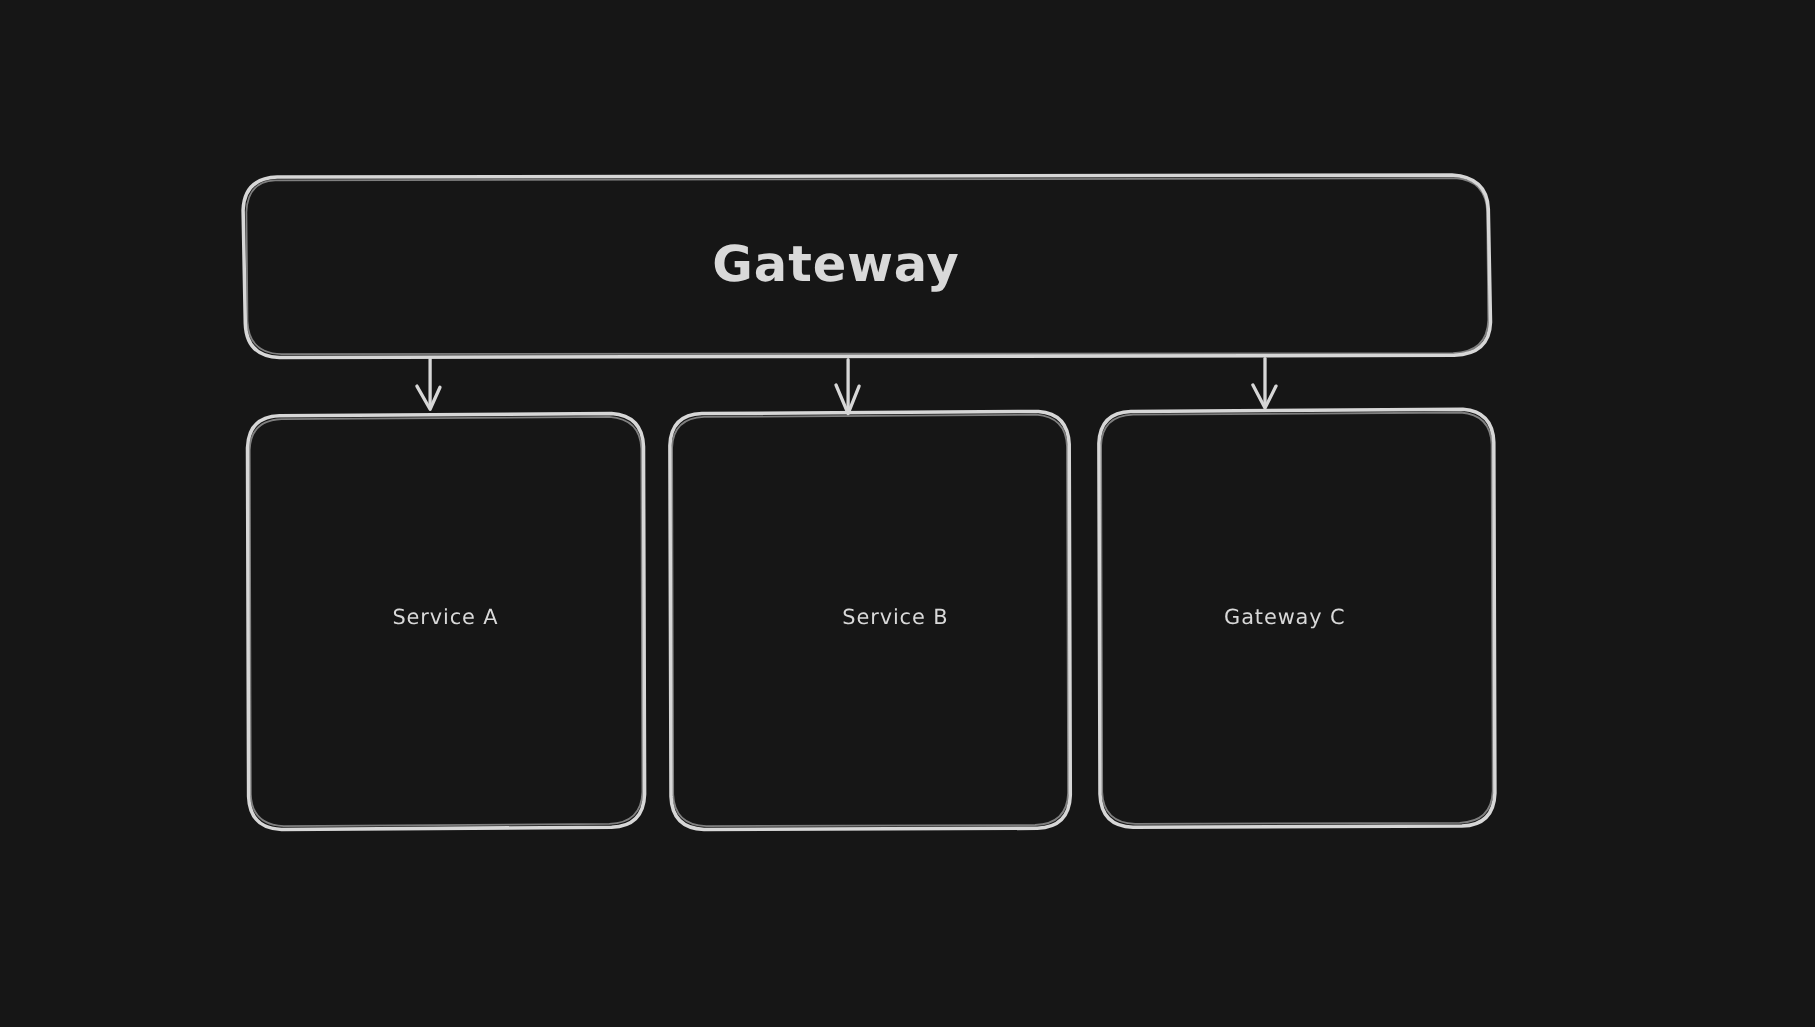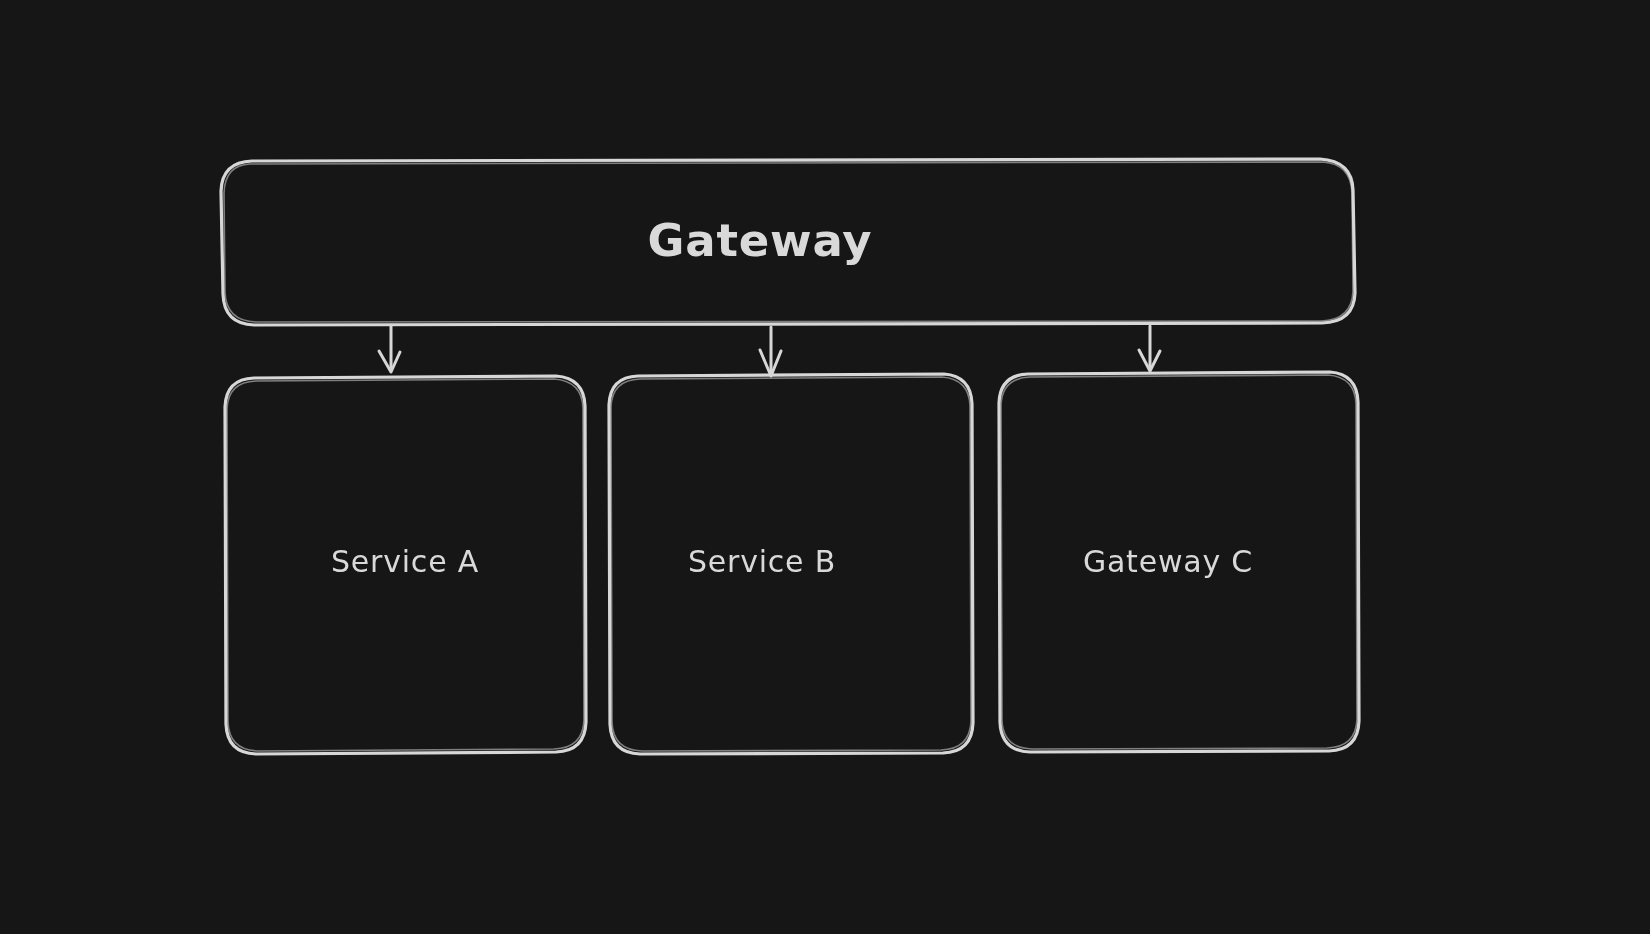--- a/index.html
+++ b/index.html
@@ -56,25 +56,25 @@
     white-space:nowrap;
     letter-spacing:0.8px;
     text-align:right;
   }
   .gateway-label{
     left:760px; top:240px;
     font-size:45px;
     font-weight:bold;
   }
   .service-label{
-    font-size:30px;
+    font-size:19px;
     font-weight:normal;
   }
   .service-a-label{ left:405px;  top:561px; }
-  .service-b-label{ left:762px;  top:561px; }
+  .service-b-label{ left:814px;  top:561px; }
   .service-c-label{ left:1168px; top:561px; }
 </style>
 </head>
 <body>
 
 <div class="canvas">
 
   <svg class="sketch-layer" viewBox="0 0 1650 934" xmlns="http://www.w3.org/2000/svg" aria-hidden="true">
 
     <g>

